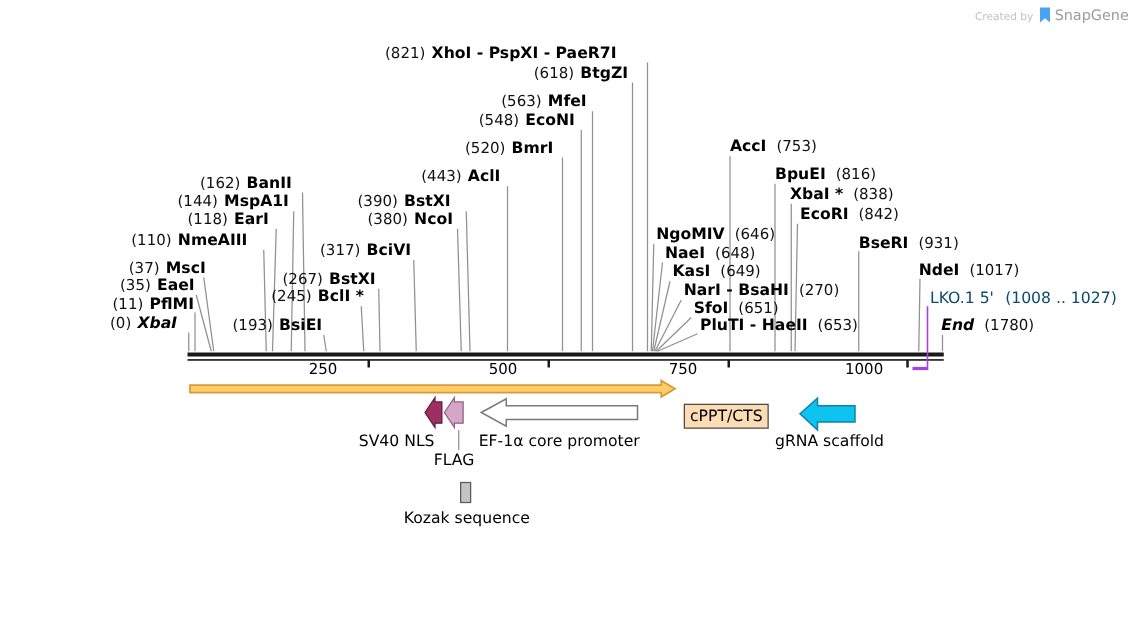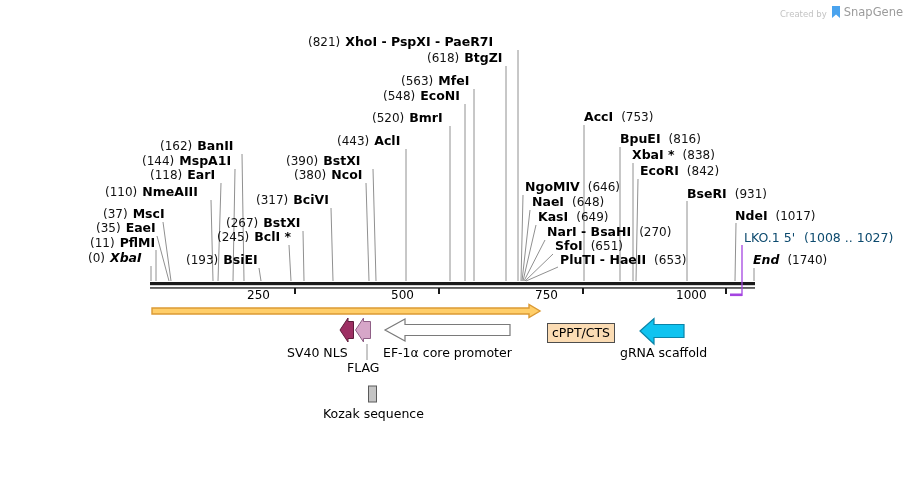--- a/index.html
+++ b/index.html
@@ -131,21 +131,21 @@
   <div class="site right" style="left:555px;top:239px"><span class="nm">SfoI</span><span class="num">(651)</span></div>
   <div class="site right" style="left:560px;top:253px"><span class="nm">PluTI - HaeII</span><span class="num">(653)</span></div>
   <div class="site right" style="left:584px;top:110px"><span class="nm">AccI</span><span class="num">(753)</span></div>
   <div class="site right" style="left:620px;top:132px"><span class="nm">BpuEI</span><span class="num">(816)</span></div>
   <div class="site right" style="left:632px;top:148px"><span class="nm">XbaI *</span><span class="num">(838)</span></div>
   <div class="site right" style="left:640px;top:164px"><span class="nm">EcoRI</span><span class="num">(842)</span></div>
   <div class="site right" style="left:687px;top:187px"><span class="nm">BseRI</span><span class="num">(931)</span></div>
   <div class="site right" style="left:735px;top:209px"><span class="nm">NdeI</span><span class="num">(1017)</span></div>
 
   <div class="site left terminal" style="left:88px;top:251px"><span class="num">(0)</span><span class="nm">XbaI</span></div>
-  <div class="site right terminal" style="left:753px;top:253px"><span class="nm">End</span><span class="num">(1740)</span></div>
+  <div class="site right terminal" style="left:753px;top:253px"><span class="nm">End</span><span class="num">(1780)</span></div>
 
   <div class="primer-label" style="left:744px;top:231px"><span>LKO.1 5'</span><span class="num">(1008 .. 1027)</span></div>
 
   <div class="ruler-num" style="left:247px;top:289px">250</div>
   <div class="ruler-num" style="left:391px;top:289px">500</div>
   <div class="ruler-num" style="left:535px;top:289px">750</div>
   <div class="ruler-num" style="left:676px;top:289px">1000</div>
 
   <div class="feat-label" style="left:287px;top:346px">SV40 NLS</div>
   <div class="feat-label" style="left:347px;top:361px">FLAG</div>

